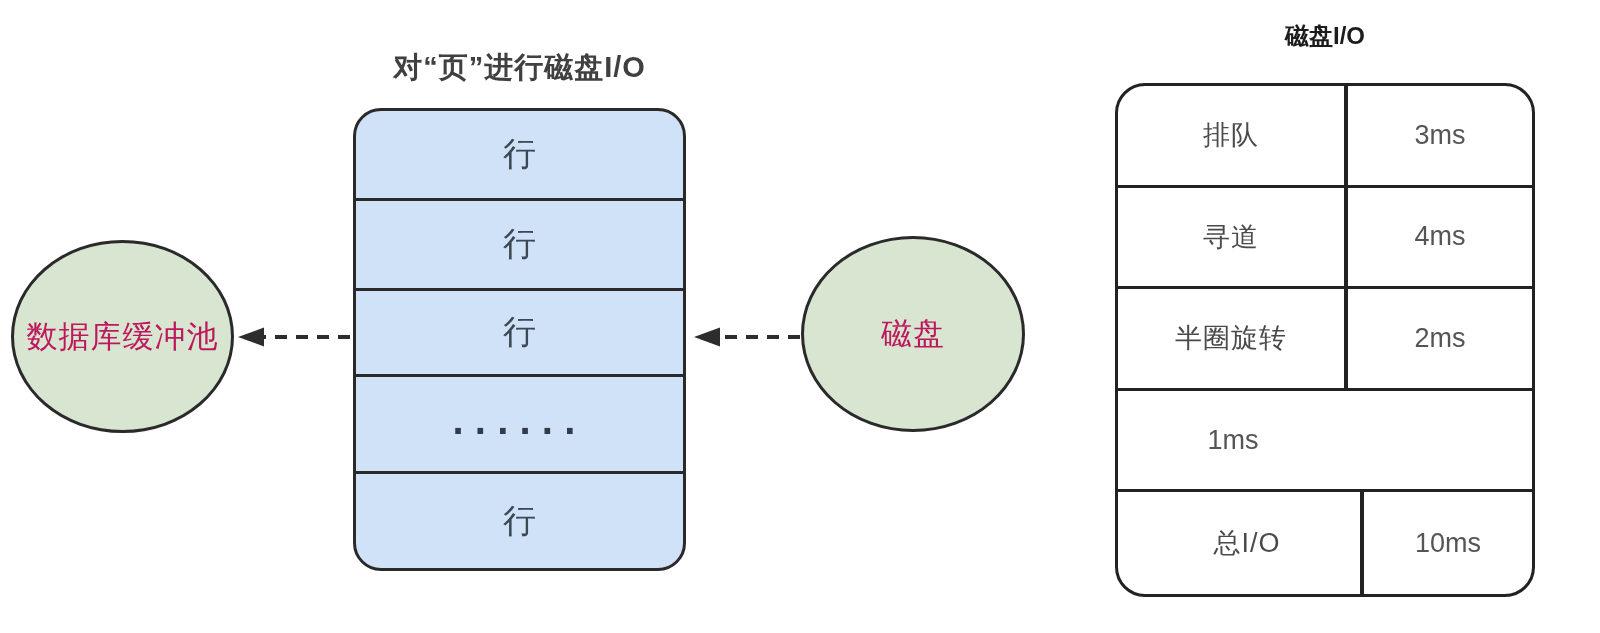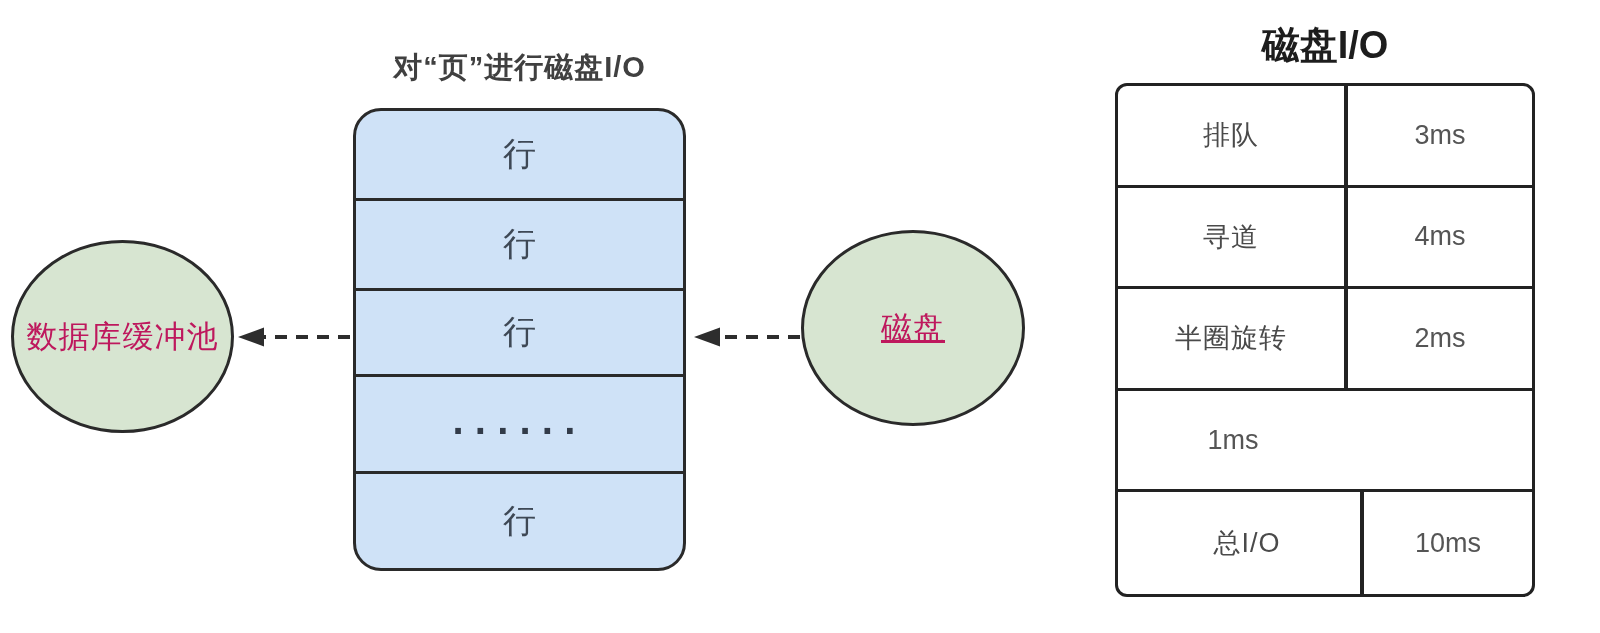--- a/index.html
+++ b/index.html
@@ -25,21 +25,21 @@
     position:absolute;
     background:var(--green);
     border:3px solid var(--stroke);
     border-radius:50%;
     display:flex;align-items:center;justify-content:center;
     color:#be185d;
     font-size:31px;
     letter-spacing:1px;
   }
   .node.buffer{left:11px;top:240px;width:223px;height:193px;}
-  .node.disk{left:801px;top:230px;width:224px;height:196px;text-decoration:underline;}
+  .node.disk{left:801px;top:236px;width:224px;height:196px;}
   
   .page-title{
     position:absolute;left:353px;top:48px;width:333px;
     text-align:center;font-weight:700;font-size:29px;color:#404040;
     letter-spacing:1px;
   }
   .page-box{
     position:absolute;left:353px;top:108px;width:333px;height:463px;
     background:var(--blue);
     border:3px solid var(--stroke);
@@ -54,27 +54,27 @@
     color:#3e4855;font-size:33px;
   }
   .page-row:last-child{border-bottom:none;}
   .page-row.dots{
     font-size:40px;font-weight:700;letter-spacing:9px;
     padding-top:14px;color:#323b49;
   }
   
   .table-title{
     position:absolute;left:1115px;top:20px;width:420px;
-    text-align:center;font-weight:700;font-size:38px;color:#1d1d1d;
+    text-align:center;font-weight:700;font-size:24px;color:#1d1d1d;
   }
   .io-table{
     position:absolute;left:1115px;top:83px;width:420px;height:514px;
     background:#ffffff;
     border:3.5px solid #222222;
-    border-radius:12px;
+    border-radius:30px;
     display:grid;
     grid-template-rows:repeat(5,1fr);
     overflow:hidden;
   }
   .io-row{
     display:grid;
     grid-template-columns:230px 1fr;
     border-bottom:3.5px solid #222222;
   }
   .io-row:last-child{border-bottom:none;padding-left:16px;}

